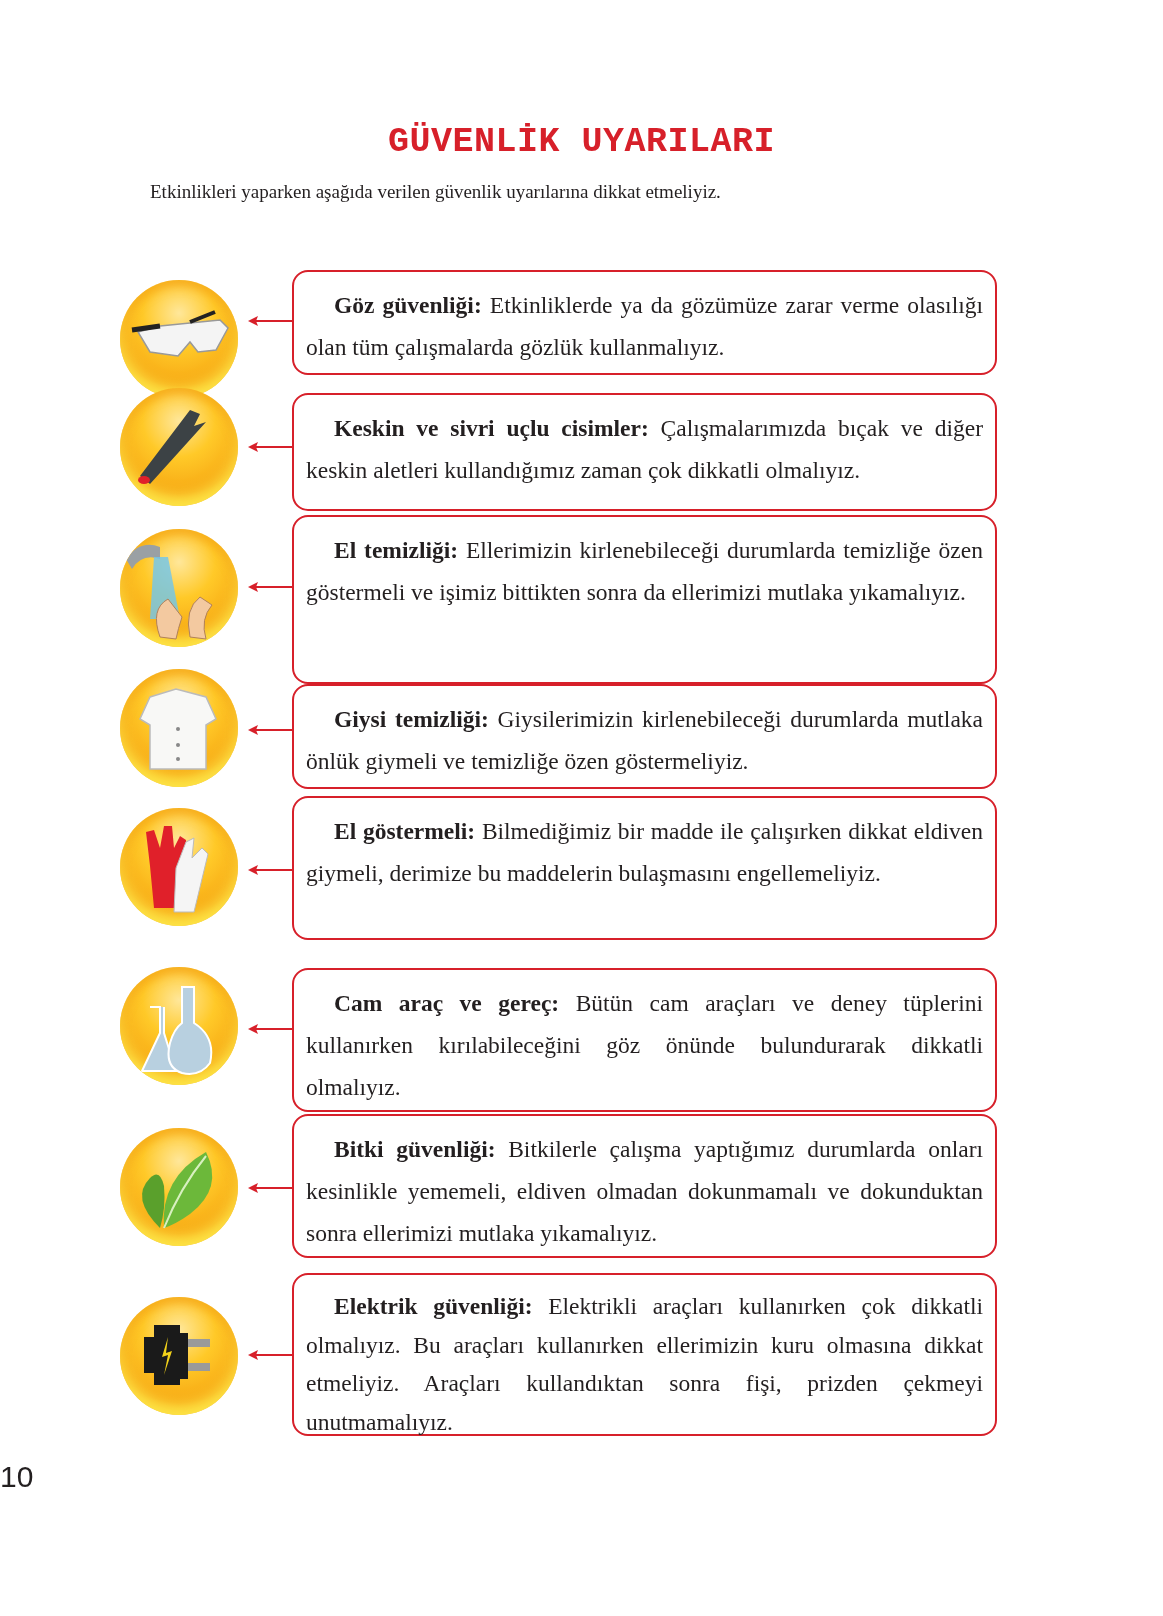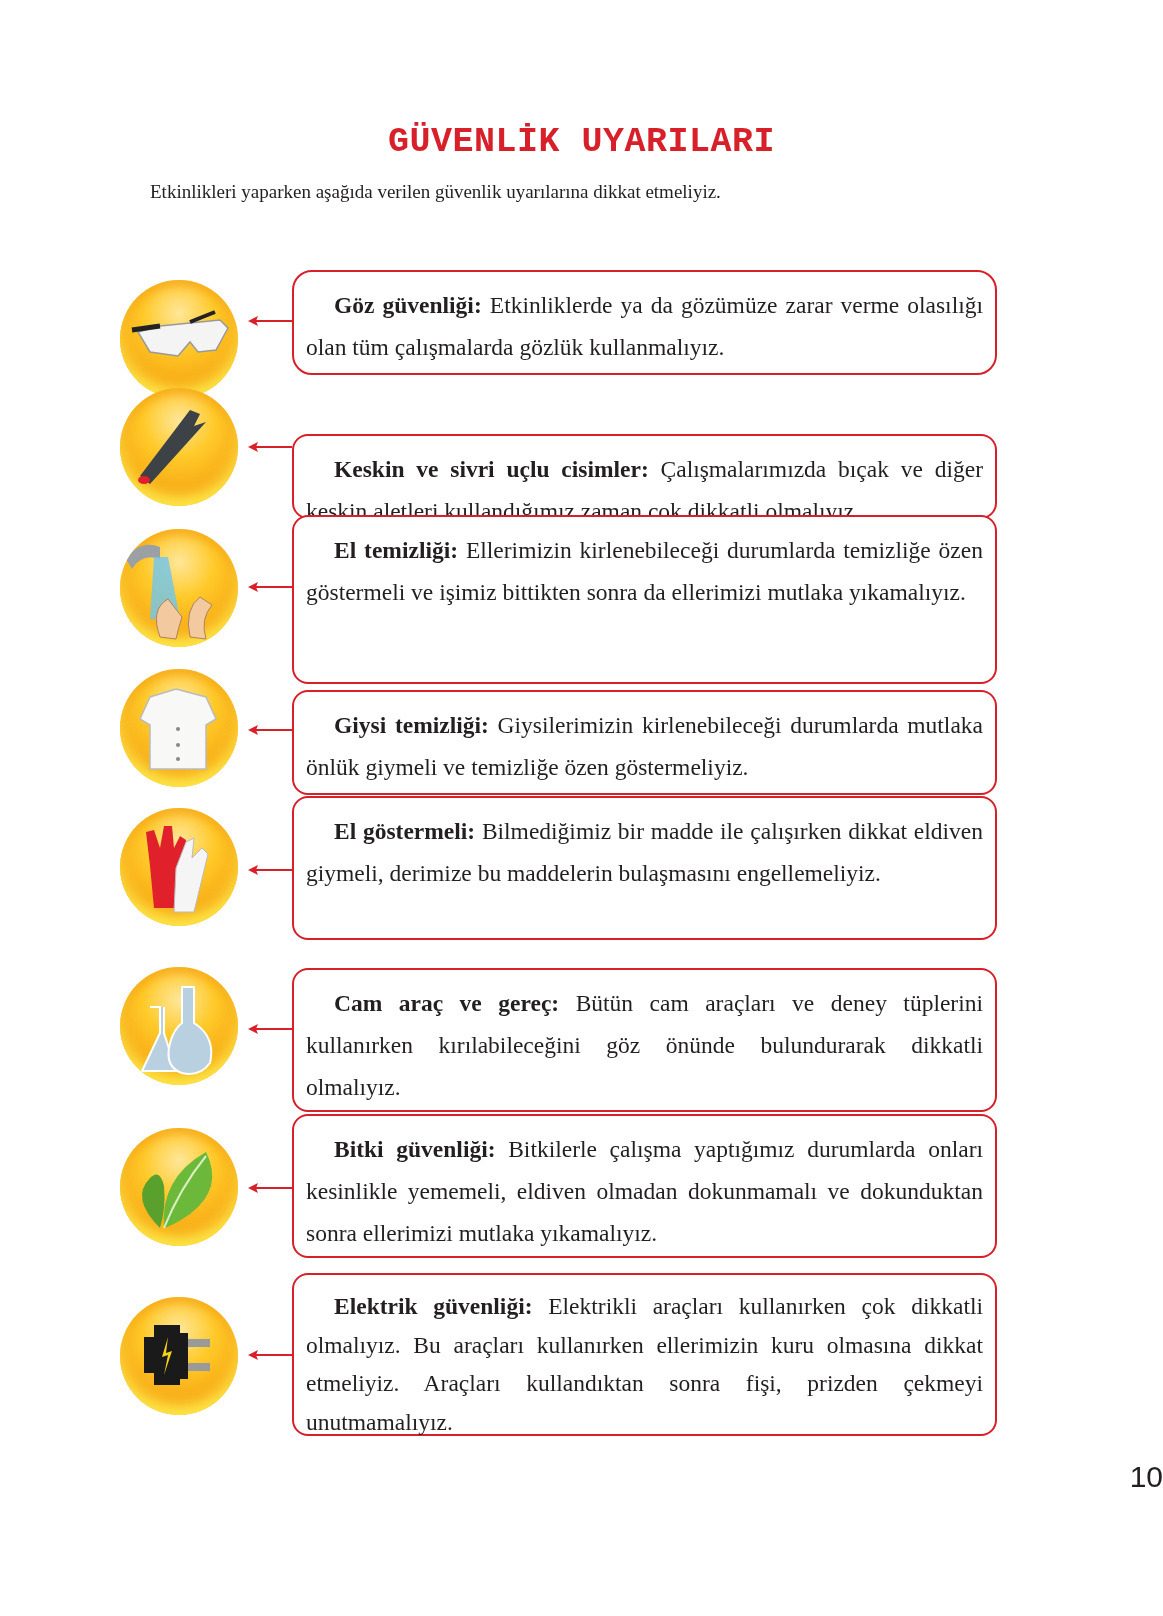--- a/index.html
+++ b/index.html
@@ -14,56 +14,56 @@
   .icon { position:absolute; left:0; width:118px; height:118px; border-radius:50%;
           background:radial-gradient(circle at 50% 28%, #ffe79a 0%, #ffc928 35%, #f7a814 70%, #f5b921 85%, #fde54a 100%);
           box-shadow: inset 0 -10px 14px rgba(255,240,80,0.8), inset 0 6px 10px rgba(240,140,10,0.5); overflow:hidden; }
   .icon svg { position:absolute; left:0; top:0; width:118px; height:118px; }
   .arrow { position:absolute; left:128px; width:44px; height:12px; }
   .box { position:absolute; left:172px; width:705px; border:2px solid #d7202a; border-radius:16px;
          background:#fff; padding:12px 12px 10px 12px; font-size:23.5px; line-height:42px;
          text-align:justify; box-sizing:border-box; }
   .box .ind { display:inline-block; width:28px; }
   .box b { font-weight:bold; }
-  .pagenum { position:absolute; left:0; width:1163px; top:1460px; text-align:right;
+  .pagenum { position:absolute; left:0; width:1163px; top:1460px; text-align:left;
              font-family:"Liberation Sans","DejaVu Sans",sans-serif; font-size:30px; color:#231f20; }
 </style>
 </head>
 <body>
 
 <div class="title">GÜVENLİK UYARILARI</div>
 <div class="intro"><span class="ind"></span><span>Etkinlikleri yaparken aşağıda verilen güvenlik uyarılarına dikkat etmeliyiz.</span></div>
 
 <div class="item" style="top:270px;">
   <div class="icon" style="top:10px;">
     <svg viewBox="0 0 118 118">
         <path d="M18 52 L40 46 L100 40 L108 48 L96 70 L78 72 L70 62 L58 76 L30 72 Z" fill="#f4f4f4" stroke="#999" stroke-width="1.5"></path>
         <path d="M12 50 L40 46" stroke="#222" stroke-width="5"></path>
         <path d="M70 42 L95 32" stroke="#222" stroke-width="4"></path>
       </svg>
   </div>
   <svg class="arrow" style="top:45px;" viewBox="0 0 44 12">
       <line x1="6" y1="6" x2="44" y2="6" stroke="#d7202a" stroke-width="2"></line>
       <path d="M0 6 L10 1 L8 6 L10 11 Z" fill="#d7202a"></path>
     </svg>
-  <div class="box" style="top:0; height:105px;border-radius:20px;"><span class="ind"></span><b>Göz güvenliği:</b><span> Etkinliklerde ya da gözümüze zarar verme olasılığı olan tüm çalışmalarda gözlük kullanmalıyız.</span></div>
+  <div class="box" style="top:0; height:105px;"><span class="ind"></span><b>Göz güvenliği:</b><span> Etkinliklerde ya da gözümüze zarar verme olasılığı olan tüm çalışmalarda gözlük kullanmalıyız.</span></div>
 </div>
 
 <div class="item" style="top:393px;">
   <div class="icon" style="top:-5px;">
     <svg viewBox="0 0 118 118">
         <path d="M20 88 L70 22 L80 26 L74 38 L86 34 L30 96 Z" fill="#3c4245"></path>
         <ellipse cx="24" cy="92" rx="6" ry="4" fill="#e0202a"></ellipse>
       </svg>
   </div>
   <svg class="arrow" style="top:48px;" viewBox="0 0 44 12">
       <line x1="6" y1="6" x2="44" y2="6" stroke="#d7202a" stroke-width="2"></line>
       <path d="M0 6 L10 1 L8 6 L10 11 Z" fill="#d7202a"></path>
     </svg>
-  <div class="box" style="top:0; height:85px;margin-top:41px;"><span class="ind"></span><b>Keskin ve sivri uçlu cisimler:</b><span> Çalışmalarımızda bıçak ve diğer keskin aletleri kullandığımız zaman çok dikkatli olmalıyız.</span></div>
+  <div class="box" style="top:0; height:118px;"><span class="ind"></span><b>Keskin ve sivri uçlu cisimler:</b><span> Çalışmalarımızda bıçak ve diğer keskin aletleri kullandığımız zaman çok dikkatli olmalıyız.</span></div>
 </div>
 
 <div class="item" style="top:515px;">
   <div class="icon" style="top:14px;">
     <svg viewBox="0 0 118 118">
         <path d="M6 30 Q20 10 40 18 L40 30 Q22 24 12 40 Z" fill="#9aa0a4"></path>
         <path d="M34 28 L48 28 L60 90 L30 90 Z" fill="#6ec6f0" opacity="0.8"></path>
         <path d="M40 108 Q30 80 48 70 L62 88 Q58 100 56 110 Z" fill="#f3c9a0" stroke="#b0805a"></path>
         <path d="M70 108 Q64 80 80 68 L92 76 Q80 90 86 110 Z" fill="#f3c9a0" stroke="#b0805a"></path>
       </svg>
@@ -81,21 +81,21 @@
         <path d="M30 28 L56 20 L86 28 L96 50 L86 56 L86 100 L30 100 L30 56 L20 50 Z" fill="#f8f8f6" stroke="#bbb" stroke-width="1.5"></path>
         <circle cx="58" cy="60" r="2" fill="#888"></circle>
         <circle cx="58" cy="76" r="2" fill="#888"></circle>
         <circle cx="58" cy="90" r="2" fill="#888"></circle>
       </svg>
   </div>
   <svg class="arrow" style="top:50px;" viewBox="0 0 44 12">
       <line x1="6" y1="6" x2="44" y2="6" stroke="#d7202a" stroke-width="2"></line>
       <path d="M0 6 L10 1 L8 6 L10 11 Z" fill="#d7202a"></path>
     </svg>
-  <div class="box" style="top:16px; height:105px;"><span class="ind"></span><b>Giysi temizliği:</b><span> Giysilerimizin kirlenebileceği durumlarda mutlaka önlük giymeli ve temizliğe özen göstermeliyiz.</span></div>
+  <div class="box" style="top:10px; height:105px;"><span class="ind"></span><b>Giysi temizliği:</b><span> Giysilerimizin kirlenebileceği durumlarda mutlaka önlük giymeli ve temizliğe özen göstermeliyiz.</span></div>
 </div>
 
 <div class="item" style="top:796px;">
   <div class="icon" style="top:12px;">
     <svg viewBox="0 0 118 118">
         <path d="M34 100 L30 58 L26 24 L34 22 L40 40 L44 18 L52 18 L54 40 L60 28 L66 32 L62 100 Z" fill="#e0202a"></path>
         <path d="M54 104 L56 60 L66 34 L74 30 L72 50 L82 40 L88 46 L74 104 Z" fill="#f5f5f5" stroke="#bbb"></path>
       </svg>
   </div>
   <svg class="arrow" style="top:68px;" viewBox="0 0 44 12">

